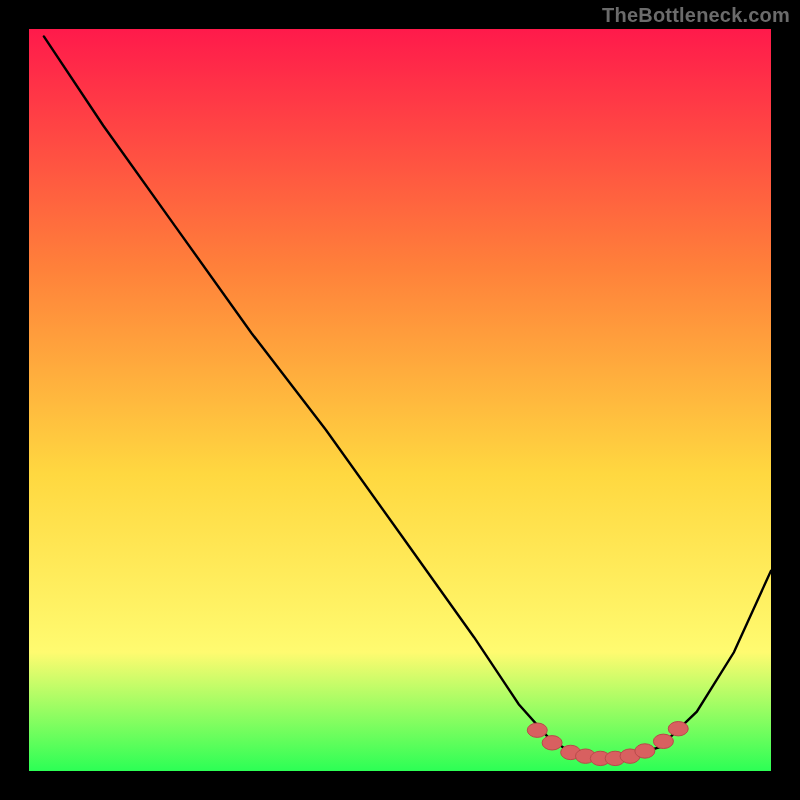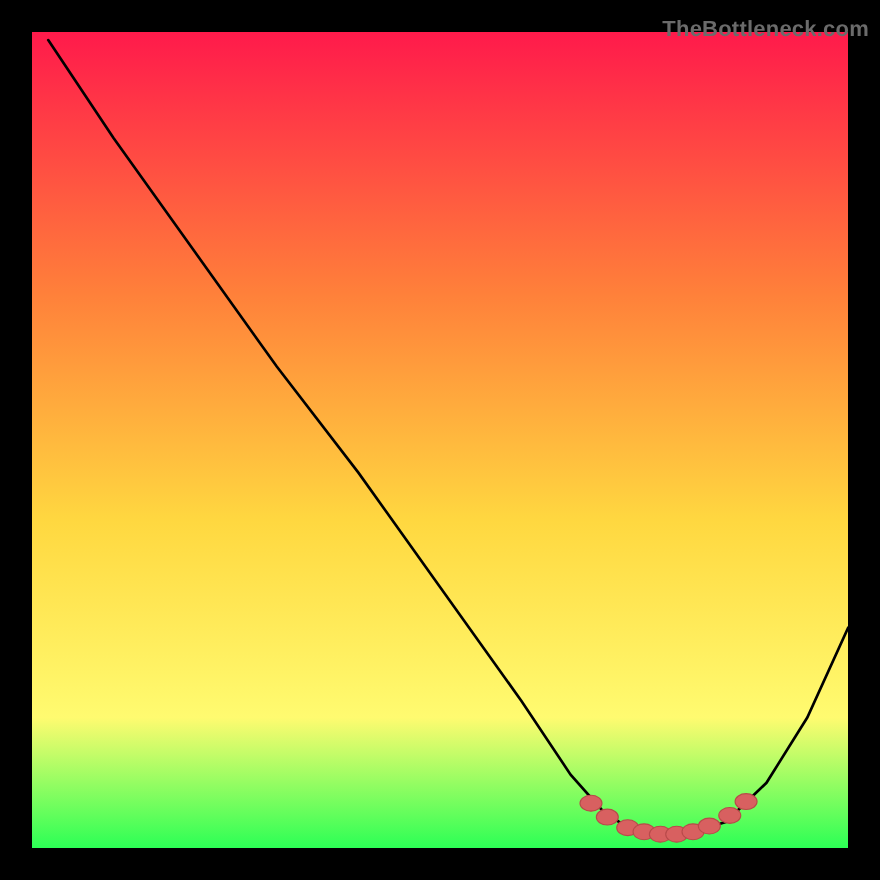--- a/index.html
+++ b/index.html
@@ -10,21 +10,21 @@
     background: #000000;
     overflow: hidden;
   }
   .container {
     position: relative;
     width: 800px;
     height: 800px;
   }
   .watermark {
     position: absolute;
-    top: 16px;
+    top: 4px;
     right: 10px;
     font-family: Arial, Helvetica, sans-serif;
     font-size: 20px;
     font-weight: 600;
     color: #6b6b6b;
     letter-spacing: 0.2px;
     z-index: 5;
   }
   svg.plot {
     position: absolute;

